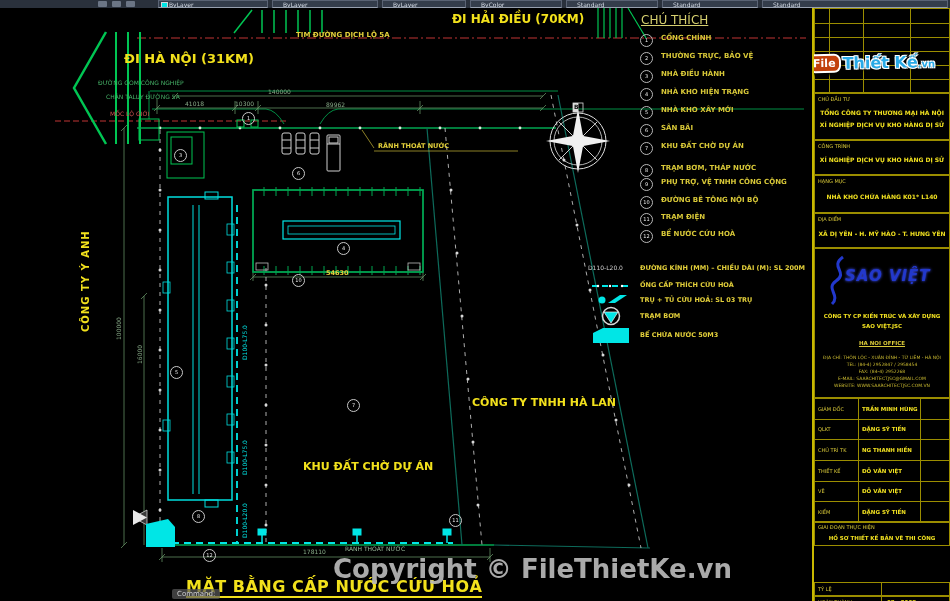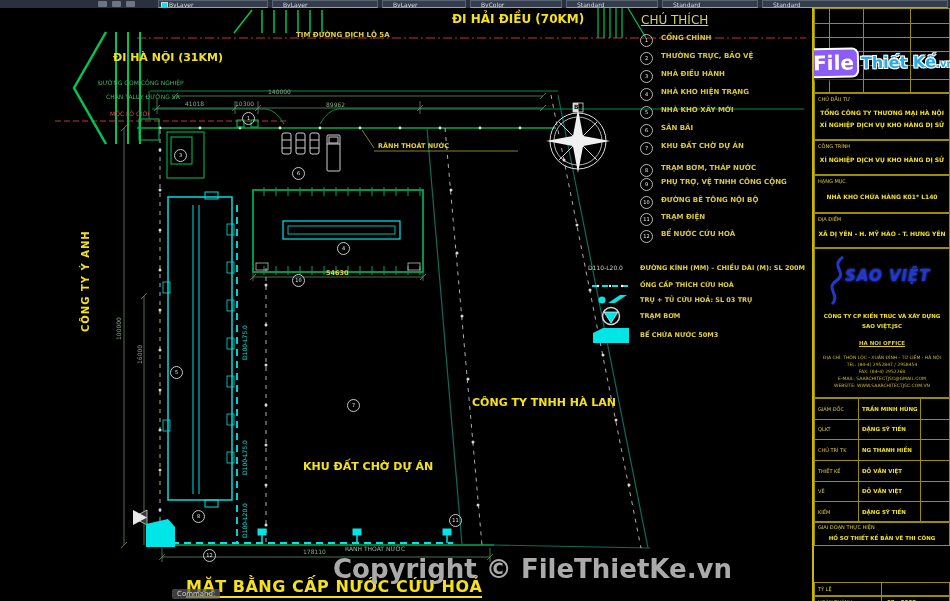--- a/index.html
+++ b/index.html
@@ -40,22 +40,22 @@
   .staff-row{display:flex;border-bottom:1px solid #9b8d00;box-sizing:border-box;height:20.66px;align-items:center;}
   .staff-role{width:44px;padding-left:3px;color:#d8c838;font-size:5px;border-right:1px solid #9b8d00;
               height:100%;display:flex;align-items:center;box-sizing:border-box;}
   .staff-name{width:62px;padding-left:3px;color:#f0e020;font-weight:bold;font-size:5.5px;
               border-right:1px solid #9b8d00;height:100%;display:flex;align-items:center;box-sizing:border-box;}
   .staff-sign{flex:1;}
   .firm-small{position:absolute;left:0;right:0;text-align:center;color:#c8b830;font-size:4.5px;white-space:nowrap;}
   
   #ftk{position:absolute;left:-6px;top:28px;width:150px;height:52px;display:flex;align-items:center;
        transform:rotate(-1deg);z-index:5;font-weight:bold;}
-  .ftk-file{background:#8b5cf6;color:#fff;border:2px solid #fff;border-radius:7px;padding:1px 3px;
-            font-size:20px;box-shadow:1px 2px 3px #000;}
+  .ftk-file{background:#c2410c;color:#fff;border:2px solid #fff;border-radius:7px;padding:1px 3px;
+            font-size:11px;box-shadow:1px 2px 3px #000;}
   .ftk-rest{color:#29a9e6;font-size:16px;margin-left:2px;
             text-shadow:-1px -1px 0 #fff,1px -1px 0 #fff,-1px 1px 0 #fff,1px 1px 0 #fff,2px 2px 2px #000;}
   .ftk-vn{font-size:10px;}
   
   #watermark{position:absolute;left:333px;top:554px;font-size:26px;font-weight:bold;color:#b9b9b9;
              opacity:.92;z-index:25;white-space:nowrap;}
   #maintitle{position:absolute;left:186px;top:577px;font-size:16px;font-weight:bold;color:#f2e11c;
              border-bottom:2px solid #f2e11c;letter-spacing:.5px;z-index:20;white-space:nowrap;}
   #cmdline{position:absolute;left:172px;top:589px;background:rgba(90,90,90,.7);color:#cfcfcf;
            font-size:7px;padding:1px 5px;border-radius:2px;z-index:26;}
@@ -349,21 +349,21 @@
     </div>
     <div class="dd" style="left:662px;width:96px">
       <span>Standard</span>
     </div>
     <div class="dd" style="left:762px;width:186px">
       <span>Standard</span>
     </div>
   </div>
 
   <div class="lbl yel" style="left:452px;top:12px;font-size:12px">ĐI HẢI ĐIỀU (70KM)</div>
-  <div class="lbl yel" style="left:113px;top:51px;font-size:11px">ĐI HÀ NỘI (31KM)</div>
+  <div class="lbl yel" style="left:124px;top:51px;font-size:13px">ĐI HÀ NỘI (31KM)</div>
   <div class="lbl yels" style="left:296px;top:31px;font-size:7px;font-weight:bold">TIM ĐƯỜNG DỊCH LỘ 5A</div>
   <div class="lbl grn" style="left:98px;top:79px;font-size:6px">ĐƯỜNG GOM CÔNG NGHIỆP</div>
   <div class="lbl grn" style="left:106px;top:93px;font-size:6px">CHÂN TALUY ĐƯỜNG 5A</div>
   <div class="lbl red" style="left:110px;top:110px;font-size:6px">MỐC LỘ GIỚI</div>
 
   <div class="lbl yel vert" style="left:80px;top:212px;font-size:10px;letter-spacing:1px;height:120px">CÔNG TY Ý ANH</div>
   <div class="lbl yel" style="left:472px;top:396px;font-size:11px">CÔNG TY TNHH HÀ LAN</div>
   <div class="lbl yel" style="left:303px;top:460px;font-size:11px">KHU ĐẤT CHỜ DỰ ÁN</div>
   <div class="lbl yels" style="left:378px;top:142px;font-size:6.5px;font-weight:bold">RÃNH THOÁT NƯỚC</div>
   <div class="lbl" style="left:345px;top:545px;font-size:6px;color:#9ab89a">RÃNH THOÁT NƯỚC</div>

